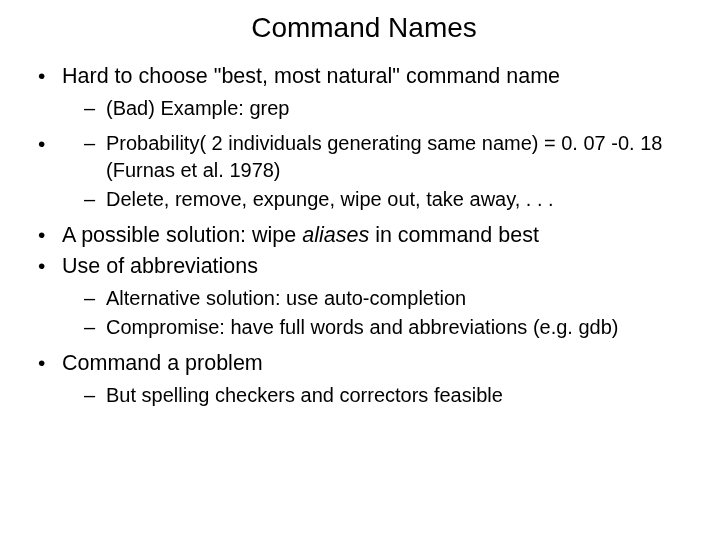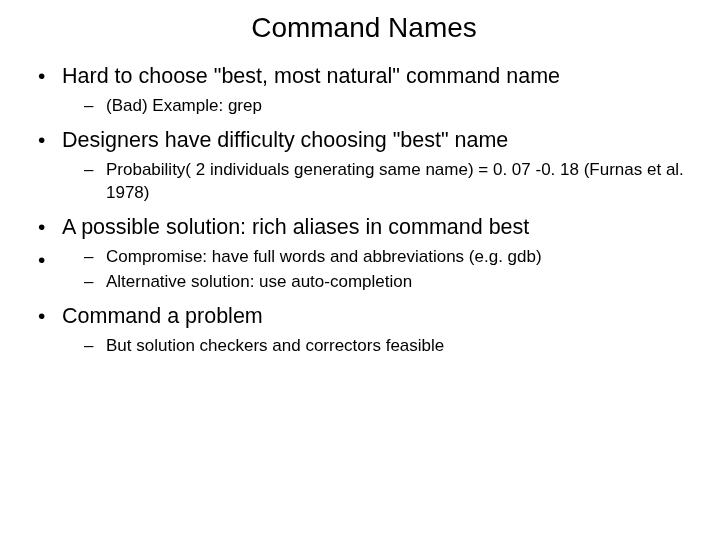--- a/index.html
+++ b/index.html
@@ -42,67 +42,69 @@
       left: 0;
       top: 0;
       font-size: 21px;
     }
     ul.level2 {
       list-style: none;
       margin: 4px 0 8px 0;
       padding: 0 0 0 22px;
     }
     ul.level2 > li {
-      font-size: 17px;
+      font-size: 20px;
       line-height: 1.35;
       margin-bottom: 2px;
       position: relative;
       padding-left: 22px;
     }
     ul.level2 > li::before {
       content: "–";
       position: absolute;
       left: 0;
       top: 0;
     }
     .italic {
+      font-style: italic;
     }
   </style>
 </head>
 <body>
 
 <div class="slide">
   <h1 class="title">Command Names</h1>
 
   <ul class="level1">
     <li>
       <span>Hard to choose "best, most natural" command name</span>
       <ul class="level2">
         <li>(Bad) Example: grep</li>
       </ul>
     </li>
 
     <li>
-      <span>Designers have difficulty choosing "best" name</span>
       <ul class="level2">
         <li>Probability( 2 individuals generating same name) = 0. 07 -0. 18 (Furnas et al. 1978)</li>
+        <li>Delete, remove, expunge, wipe out, take away, . . .</li>
       </ul>
     </li>
 
     <li>
-      <span>A possible solution: rich </span><span class="italic">aliases</span><span> in command best</span>
+      <span>A possible solution: wipe </span><span class="italic">aliases</span><span> in command best</span>
     </li>
 
     <li>
+      <span>Use of abbreviations</span>
       <ul class="level2">
+        <li>Alternative solution: use auto-completion</li>
         <li>Compromise: have full words and abbreviations (e.g. gdb)</li>
-        <li>Alternative solution: use auto-completion</li>
       </ul>
     </li>
 
     <li>
       <span>Command a problem</span>
       <ul class="level2">
-        <li>But solution checkers and correctors feasible</li>
+        <li>But spelling checkers and correctors feasible</li>
       </ul>
     </li>
   </ul>
 </div>
 
 </body></html>

